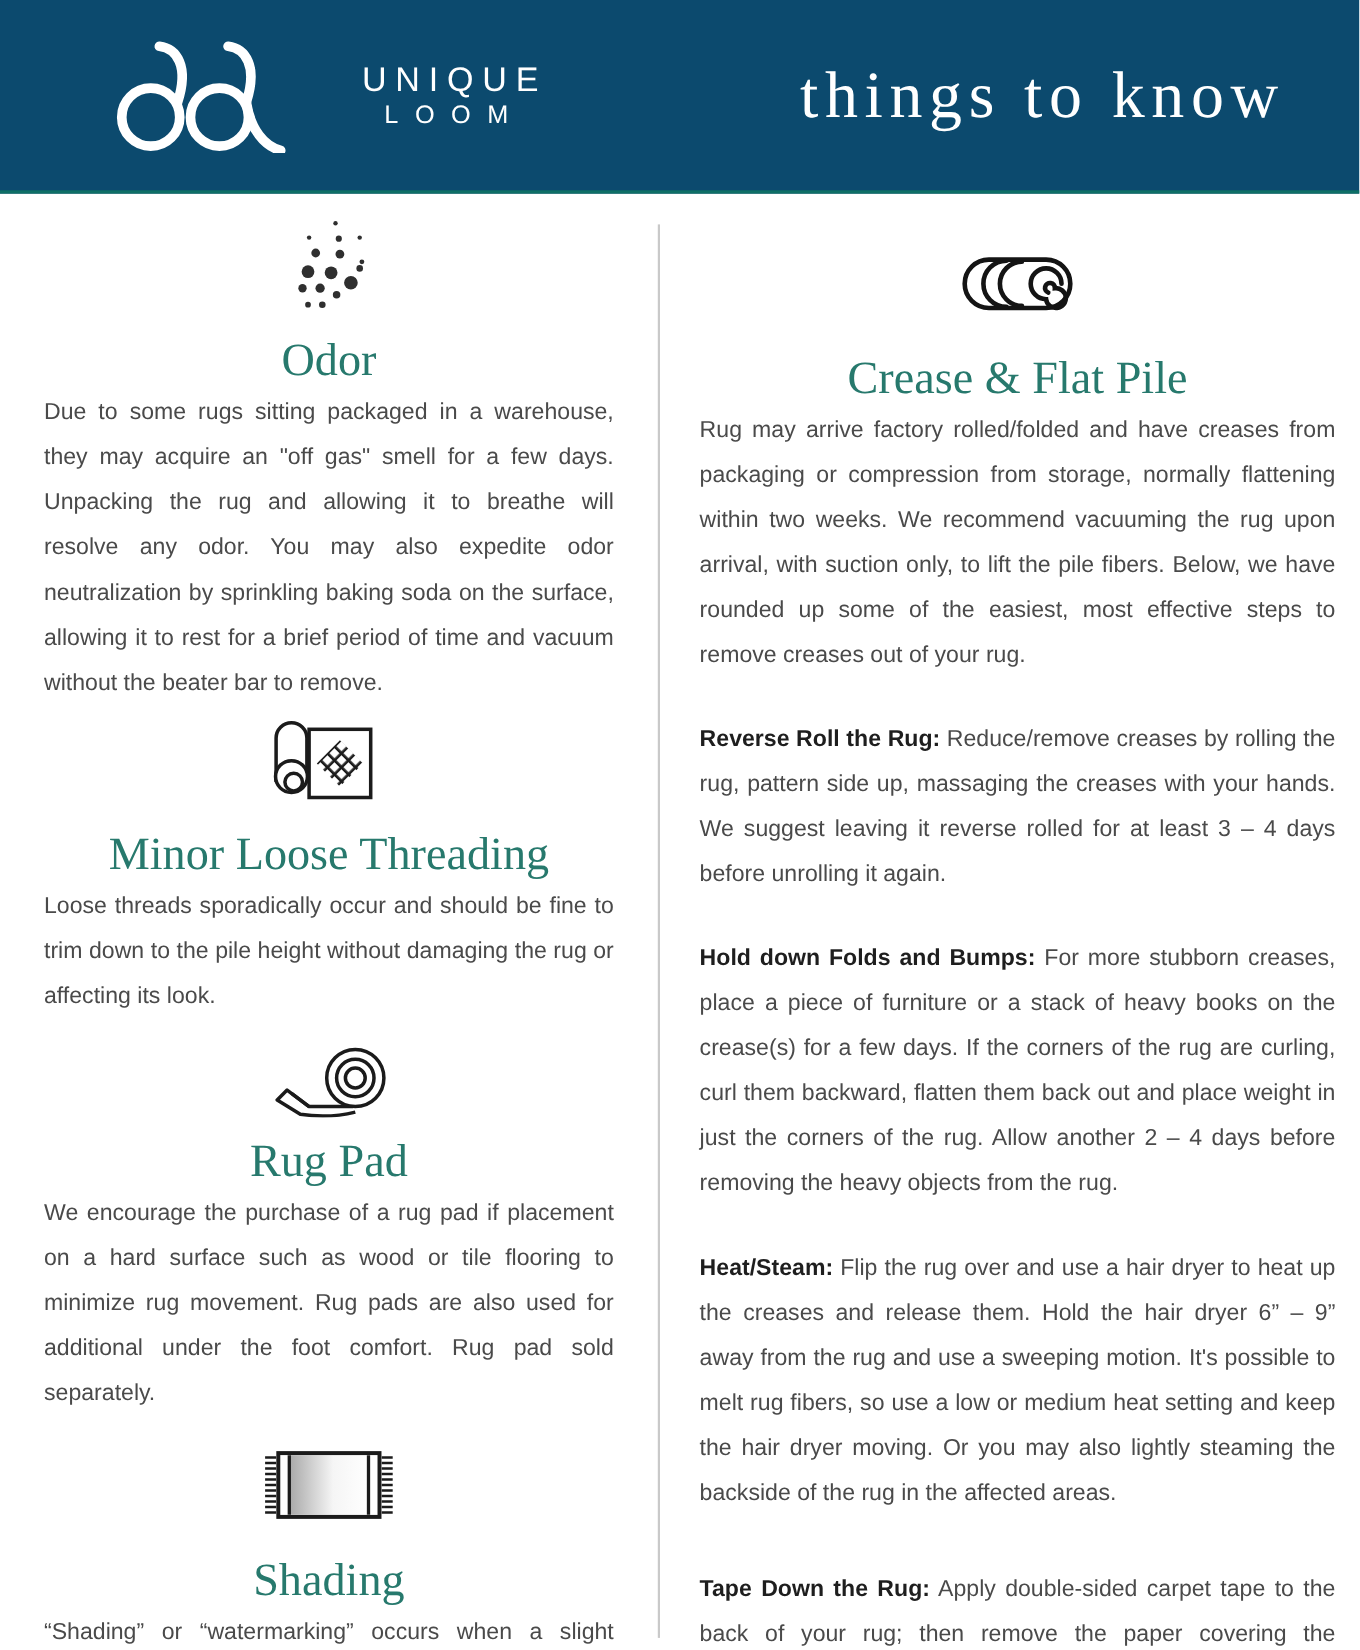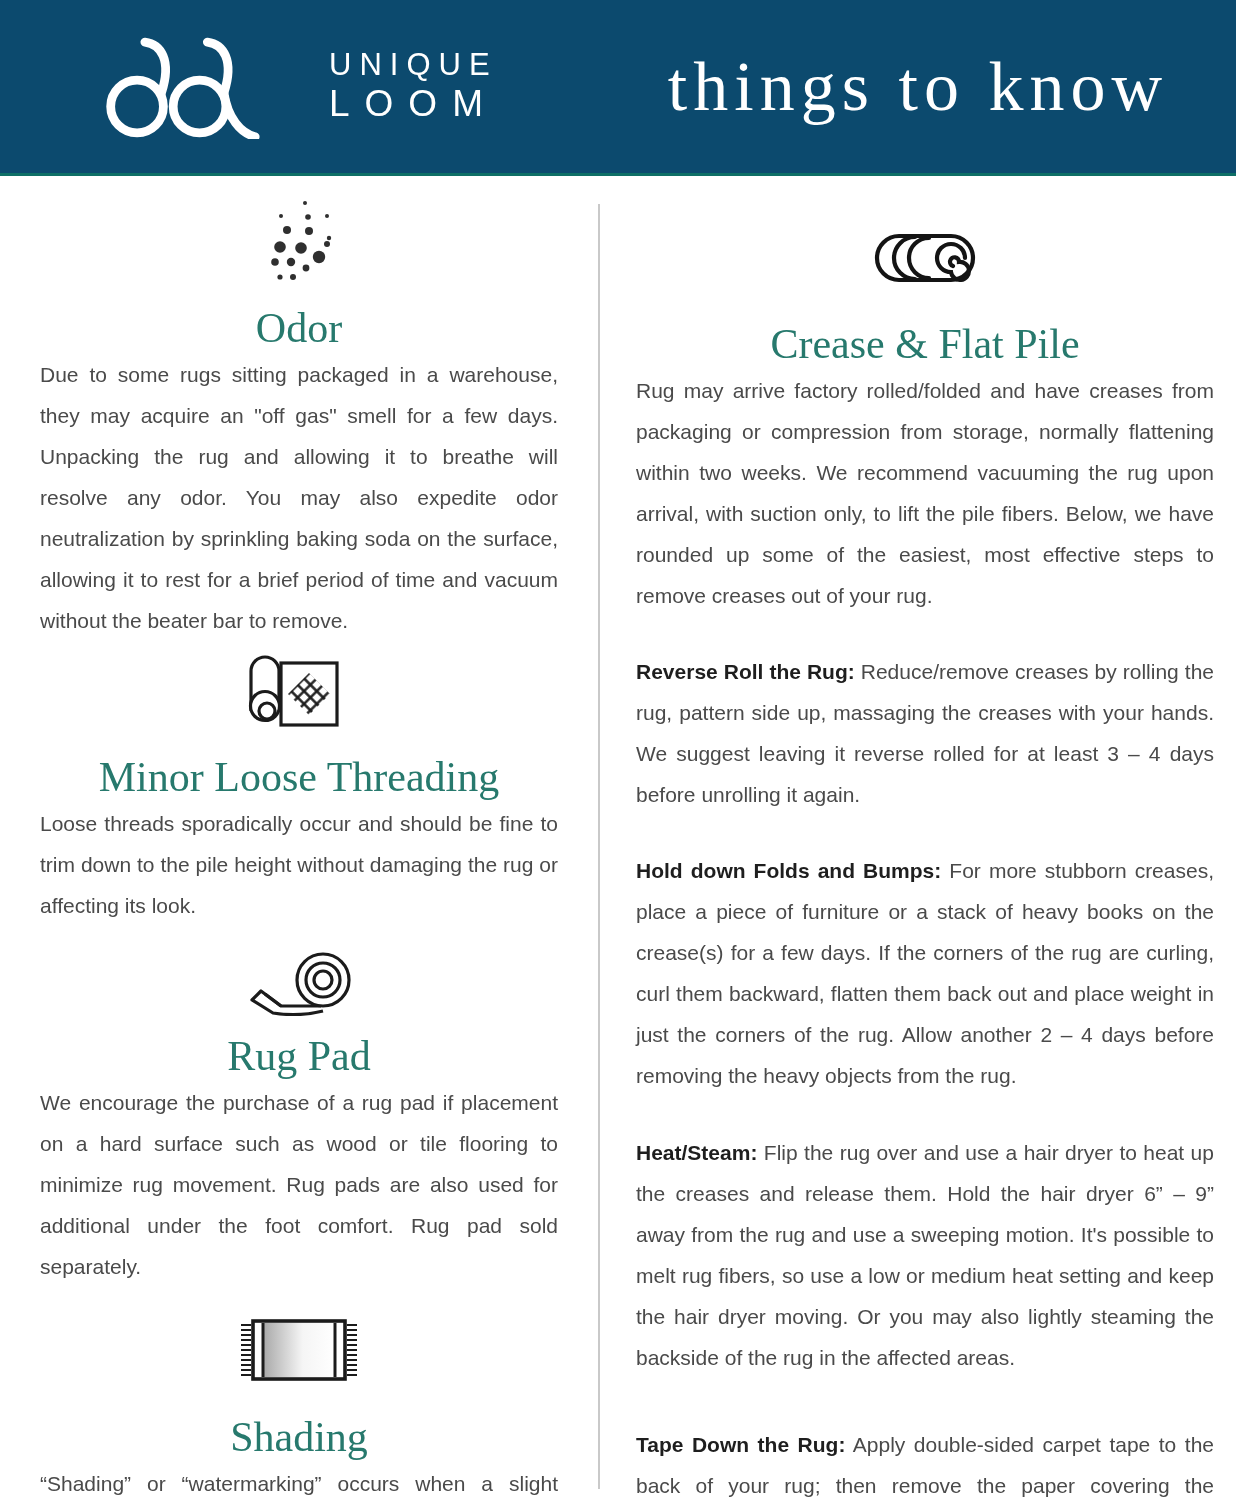--- a/index.html
+++ b/index.html
@@ -9,24 +9,24 @@
   }
   
   .banner {
     box-sizing:border-box; height:176px; background:#0c4a6e;
     border-bottom:3px solid #0E6F66;
     display:flex; align-items:center; padding:0 68px 0 98px;
   }
   .logo-svg { flex:0 0 auto; }
   .brand { color:#ffffff; margin-left:26px; line-height:1.15; }
   .brand .l1 { font-size:31px; letter-spacing:8px; }
-  .brand .l2 { font-size:37px; letter-spacing:15px; text-align:center; }
+  .brand .l2 { font-size:23px; letter-spacing:15px; text-align:center; }
   .page-title {
     margin-left:auto; color:#ffffff; font-family:"Liberation Serif", serif;
-    font-weight:400; font-size:70px; letter-spacing:6px; white-space:nowrap;
+    font-weight:400; font-size:60px; letter-spacing:6px; white-space:nowrap;
   }
   
   .content { display:flex; align-items:stretch; }
   .col { box-sizing:border-box; }
   .col-left  { width:598px; padding:0 40px; }
   .divider   { width:2px; background:#C9C9C9; margin-top:28px; height:1285px; flex:0 0 auto; }
   .col-right { flex:1; padding:0 22px 0 36px; }
   .section { text-align:center; }
   .icon { display:block; margin:0 auto; }
   .icon-odor      { margin-top:22px; }

